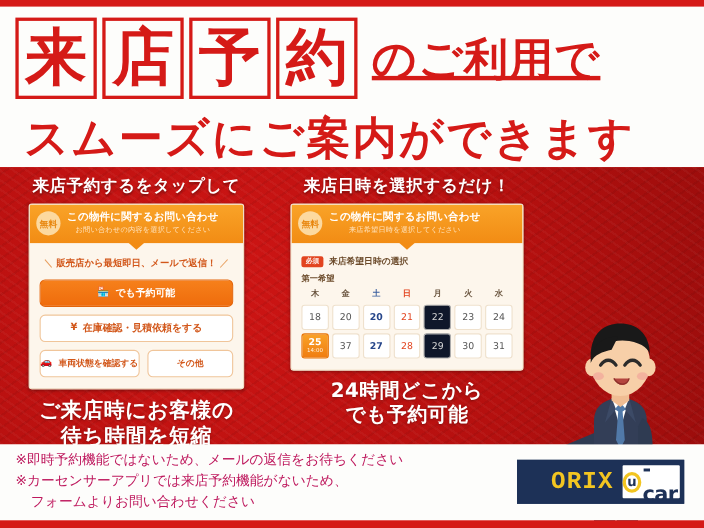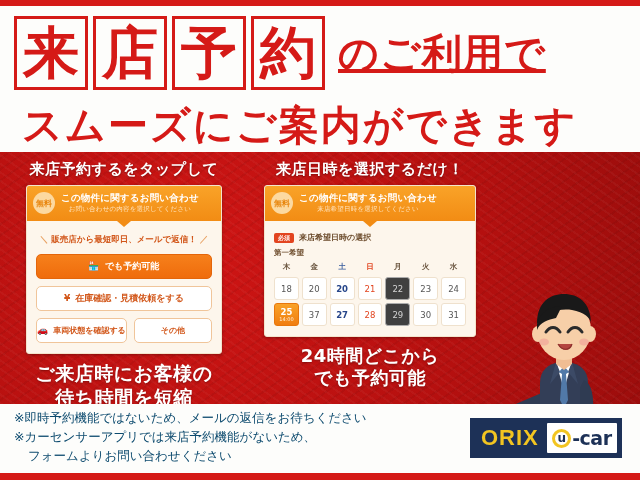--- a/index.html
+++ b/index.html
@@ -122,52 +122,52 @@
   }
   .dow.sun{color:#e2441f;}
   .dow.sat{color:#3a5e9e;}
   .day{
     background:#ffffff;border:1px solid #efe1cd;border-radius:3px;height:21px;
     display:flex;flex-direction:column;align-items:center;justify-content:center;
     font-size:8.5px;color:#555;font-family:"DejaVu Sans",sans-serif;line-height:1;
   }
   .day.sat{color:#27468a;font-weight:bold;}
   .day.sun{color:#e2441f;}
-  .day.disabled{background:#404040;border-color:#ababab;color:#d4d4d4;}
+  .day.disabled{background:#0f172a;border-color:#ababab;color:#d4d4d4;}
   .day.selected{background:linear-gradient(#f9a228,#f07d10);border-color:#e8760b;color:#ffffff;font-weight:bold;}
   .day.selected .sub{font-size:5px;font-weight:normal;margin-top:1px;color:#fff2dd;}
 
   
   .caption{
     margin-top:8px;text-align:center;color:#ffffff;font-size:19px;font-weight:bold;
     line-height:1.22;font-family:"DejaVu Sans",sans-serif;letter-spacing:.5px;
     text-shadow:0 1px 2px rgba(0,0,0,.3);
   }
   .caption.small{font-size:18px;}
 
   
   .man{position:absolute;left:500px;top:136px;width:128px;height:268px;}
 
   
   .footer{position:absolute;left:0;top:404px;width:640px;height:69px;background:#fdfdfb;}
   .notes{position:absolute;left:14px;top:6px;width:430px;}
   .notes p{
-    margin:0 0 2px 0;color:#0c4a6e;font-size:12.5px;line-height:1.35;
+    margin:0 0 2px 0;color:#be185d;font-size:12.5px;line-height:1.35;
     font-family:"DejaVu Sans",sans-serif;white-space:nowrap;
   }
   .notes p.indent{padding-left:14px;}
 
   .logo{
     position:absolute;left:470px;top:14px;width:152px;height:40px;
     background:#1d3157;border:1px solid #1d3157;box-sizing:border-box;
     display:flex;align-items:center;
   }
   .logo-orix{
     flex:0 0 auto;padding:0 8px 0 10px;color:#f2c521;font-size:22px;font-weight:bold;
-    letter-spacing:1px;font-family:Liberation Sans, sans-serif;
+    letter-spacing:1px;font-family:Liberation Mono, monospace;margin-left:20px;
   }
   .logo-ucar{
     flex:1;background:#ffffff;height:30px;margin-right:4px;border-radius:1px;
     display:flex;align-items:center;justify-content:center;gap:1px;
   }
   .u-circle{
     width:19px;height:19px;border-radius:50%;border:3px solid #f2c521;box-sizing:border-box;
     display:flex;align-items:center;justify-content:center;
     color:#1d3157;font-size:12px;font-weight:bold;font-family:"DejaVu Sans",sans-serif;
   }

